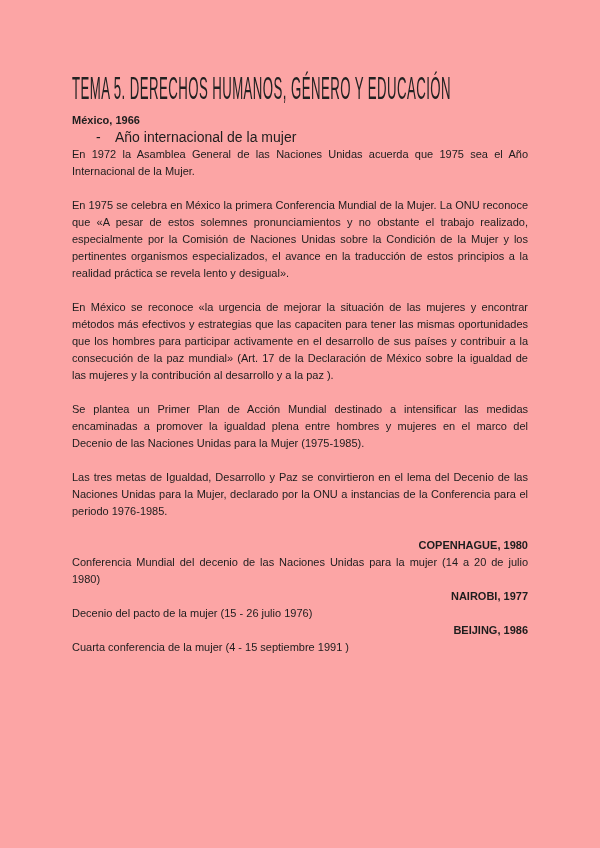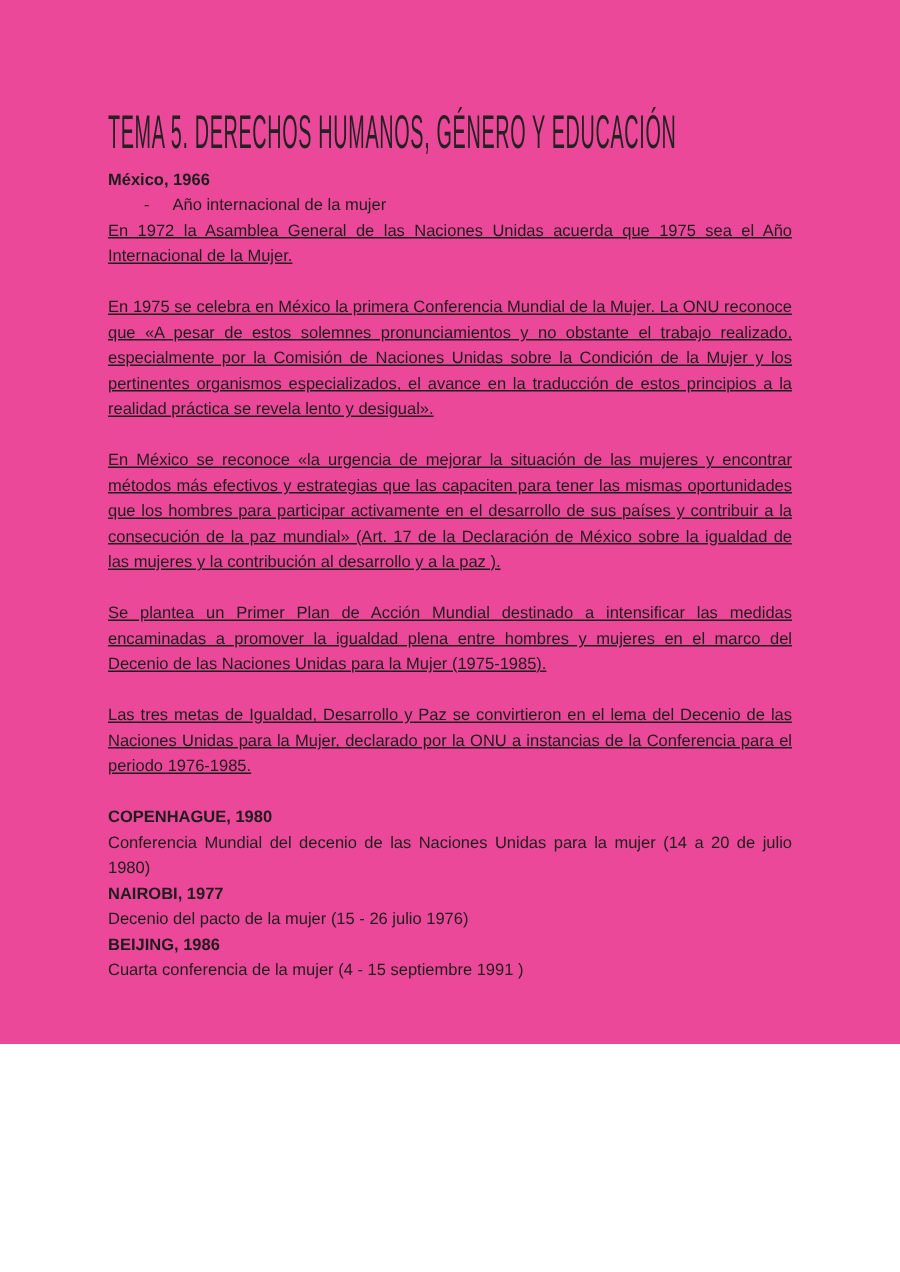--- a/index.html
+++ b/index.html
@@ -10,23 +10,23 @@
     height: 848px;
     overflow: hidden;
   }
   body {
     font-family: "Liberation Sans", sans-serif;
     color: #1d1d1d;
   }
   .page {
     box-sizing: border-box;
     width: 600px;
-    height: 696px;
+    height: 848px;
     padding: 70px 72px 0 72px;
-    background: #ec4899;
+    background: #fca5a5;
   }
   .doc-title {
     margin: 0 0 10px 0;
     font-weight: normal;
     white-space: nowrap;
     height: 32px;
   }
   .doc-title-inner {
     display: inline-block;
     font-size: 30px;
@@ -37,48 +37,48 @@
     transform: scale(0.44, 1.05);
     transform-origin: left bottom;
   }
   .heading {
     font-weight: bold;
     font-size: 11px;
     line-height: 17px;
     margin: 0;
   }
   .bullet-line {
-    font-size: 11px;
+    font-size: 14px;
     line-height: 17px;
     margin: 0;
     padding-left: 24px;
   }
   .bullet-marker {
     display: inline-block;
     width: 19px;
   }
   .para {
     font-size: 11px;
     line-height: 17px;
     margin: 0 0 17px 0;
     text-align: justify;
-    text-decoration: underline;
   }
   .para.no-gap {
     margin-bottom: 17px;
   }
   .para.loose {
     line-height: 22px;
     text-align: left;
   }
   .event-heading {
     font-weight: bold;
     font-size: 11px;
     line-height: 17px;
     margin: 0;
+    text-align: right;
   }
   .event-body {
     font-size: 11px;
     line-height: 17px;
     margin: 0;
     text-align: justify;
   }
 </style>
 </head>
 <body>

